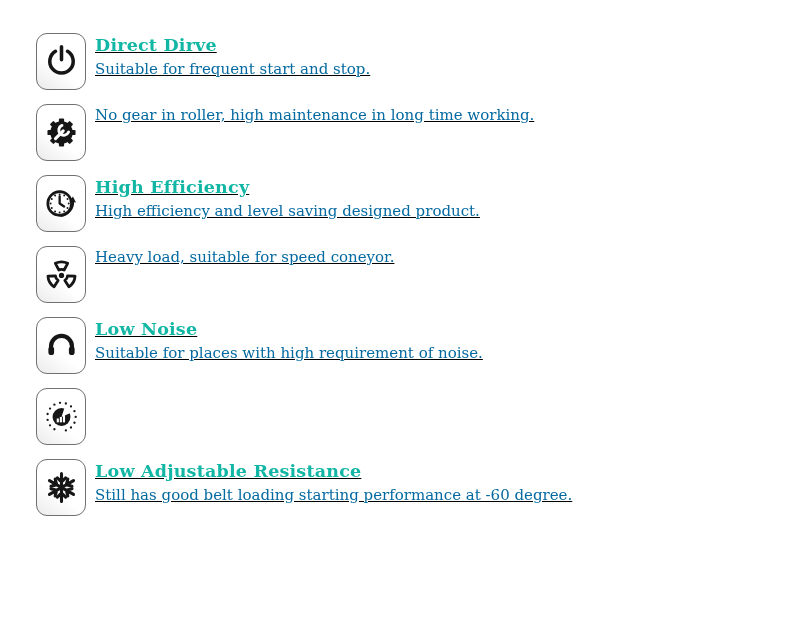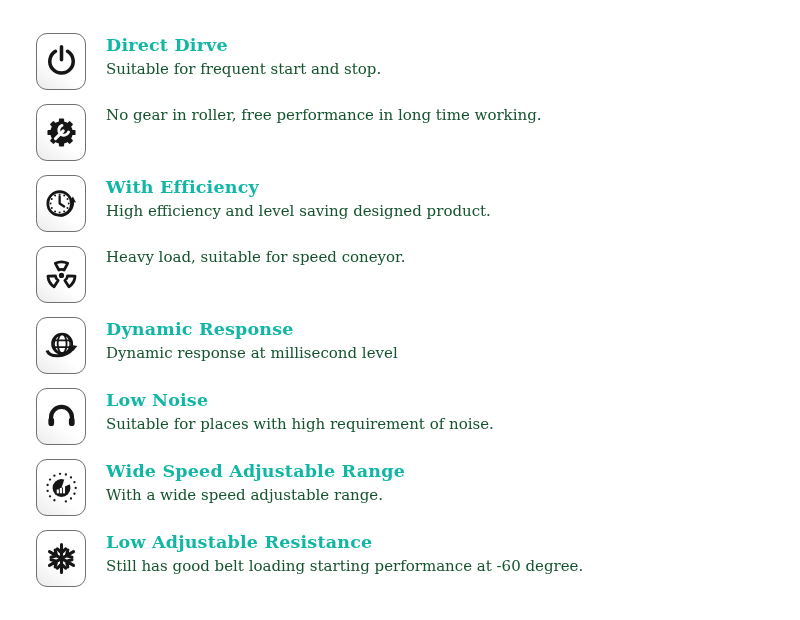--- a/index.html
+++ b/index.html
@@ -3,36 +3,36 @@
 <meta charset="utf-8">
 <style>
   html,body{margin:0;padding:0;}
   body{
     width:800px;height:620px;overflow:hidden;background:#ffffff;
     font-family:"DejaVu Serif",serif;
   }
   #feature-list{
     position:absolute;left:36px;top:33px;width:560px;
   }
-  .row{display:flex;gap:20px;height:57px;margin-bottom:14px;}
+  .row{display:flex;gap:9px;height:57px;margin-bottom:14px;text-decoration:underline;}
   .tile{
     flex:0 0 50px;width:50px;height:57px;box-sizing:border-box;
     border:1px solid #707070;border-radius:11px;
     background:linear-gradient(215deg,#ffffff 60%,#ebebeb 100%);
     display:flex;align-items:center;justify-content:center;
   }
   .tile svg{width:37px;height:37px;color:var(--icon,#161616);}
   .text{padding-top:2px;min-width:0;}
   .title{
     font-weight:bold;font-size:17.5px;line-height:20px;
     color:var(--accent,#11b7a4);letter-spacing:.2px;margin:0 0 5px 0;
     white-space:nowrap;
   }
   .desc{
-    font-size:15px;line-height:18px;color:#14532d;white-space:nowrap;
+    font-size:15px;line-height:18px;color:#0369a1;white-space:nowrap;
   }
   .defs{position:absolute;width:0;height:0;overflow:hidden;}
 </style>
 </head>
 <body style="background: rgb(255, 255, 255);">
 
 <svg class="defs" aria-hidden="true">
   <defs>
     <symbol id="power-icon" viewBox="0 0 24 24">
       <path d="M8.1 5.4 A7.6 7.6 0 1 0 15.9 5.4" fill="none" stroke="currentColor" stroke-width="2.3" stroke-linecap="round"></path>
@@ -151,81 +151,66 @@
     </div>
   </div>
 
   <div class="row">
     <div class="tile">
       <svg aria-hidden="true">
           <use href="#gear-wrench-icon"></use>
         </svg>
     </div>
     <div class="text">
-      <div class="desc">No gear in roller, free performance in long time working.</div>
+      <div class="desc">No gear in roller, high maintenance in long time working.</div>
     </div>
   </div>
 
   <div class="row">
     <div class="tile">
       <svg aria-hidden="true">
           <use href="#clock-refresh-icon"></use>
         </svg>
     </div>
     <div class="text">
-      <div class="title">With Efficiency</div>
+      <div class="title">High Efficiency</div>
       <div class="desc">High efficiency and level saving designed product.</div>
     </div>
   </div>
 
   <div class="row">
     <div class="tile">
       <svg aria-hidden="true">
           <use href="#radiation-icon"></use>
         </svg>
     </div>
     <div class="text">
       <div class="desc">Heavy load, suitable for speed coneyor.</div>
     </div>
   </div>
 
-  <div class="row">
-    <div class="tile">
-      <svg aria-hidden="true">
-          <use href="#globe-orbit-icon"></use>
-        </svg>
-    </div>
-    <div class="text">
-      <div class="title">Dynamic Response</div>
-      <div class="desc">Dynamic response at millisecond level</div>
-    </div>
-  </div>
 
   <div class="row">
     <div class="tile">
       <svg aria-hidden="true">
           <use href="#headphones-icon"></use>
         </svg>
     </div>
     <div class="text">
       <div class="title">Low Noise</div>
       <div class="desc">Suitable for places with high requirement of noise.</div>
     </div>
   </div>
 
   <div class="row">
     <div class="tile">
       <svg aria-hidden="true">
           <use href="#speed-dial-icon"></use>
         </svg>
     </div>
-    <div class="text">
-      <div class="title">Wide Speed Adjustable Range</div>
-      <div class="desc">With a wide speed adjustable range.</div>
-    </div>
   </div>
 
   <div class="row">
     <div class="tile">
       <svg aria-hidden="true">
           <use href="#snowflake-icon"></use>
         </svg>
     </div>
     <div class="text">
       <div class="title">Low Adjustable Resistance</div>

